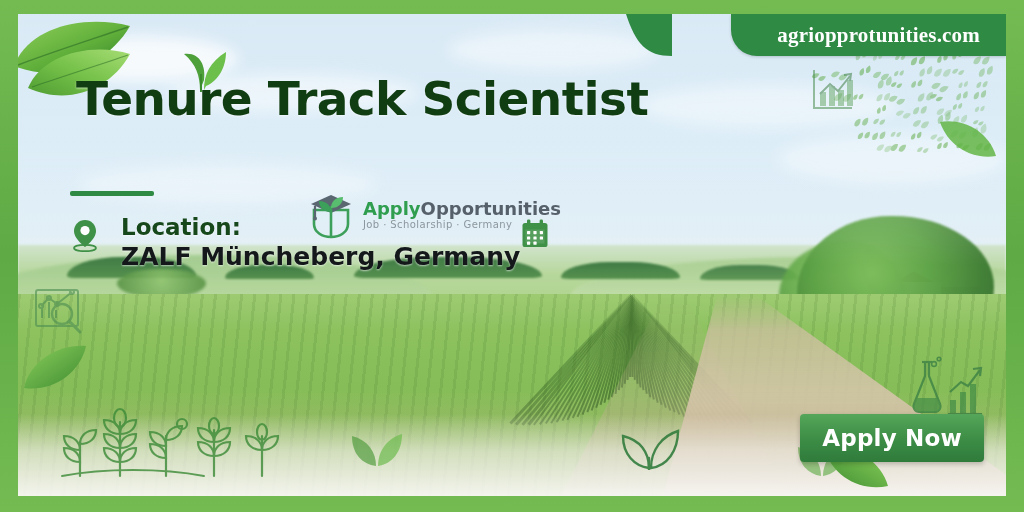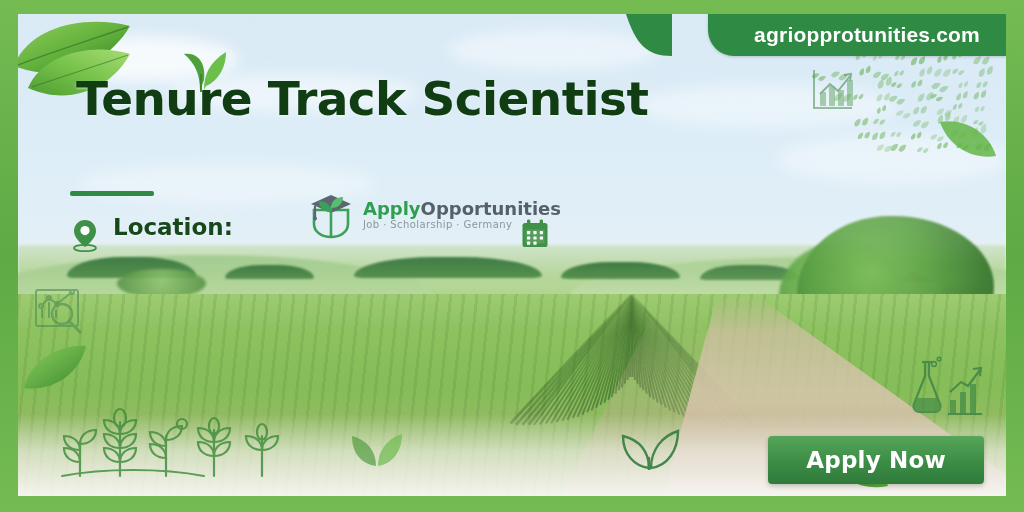--- a/index.html
+++ b/index.html
@@ -132,21 +132,21 @@
   .urltab{
     position:absolute;right:0;top:0;height:42px;padding:0 26px 0 46px;
     display:flex;align-items:center;
     background:#2f8a44;color:#ffffff;
     border-radius:0 0 0 26px;
     box-shadow:0 1px 3px rgba(0,0,0,.18);
     z-index:12;
   }
   .urltab .url{
     font-size:21px;font-weight:bold;letter-spacing:.2px;
-    font-family:Liberation Sans, sans-serif;
+    font-family:Liberation Serif, serif;
   }
   .tabcurve{
     position:absolute;right:334px;top:0;width:46px;height:42px;z-index:11;
   }
 
   
   .content{position:absolute;left:0;top:0;right:0;bottom:0;z-index:10;}
   .title{
     position:absolute;left:58px;top:46px;width:930px;
     color:#103d12;
@@ -158,21 +158,21 @@
   }
   .title .l1{display:block;font-size:47px;margin-top:15px;}
   .title .l2{display:block;font-size:40px;margin-top:8px;}
   .divider{
     position:absolute;left:52px;top:177px;width:84px;height:5px;
     background:#2f8a44;border-radius:2px;
   }
 
   
   .meta{position:absolute;left:52px;top:200px;display:flex;gap:0;}
-  .metablock{display:flex;align-items:flex-start;gap:13px;}
+  .metablock{display:flex;align-items:flex-start;gap:21px;}
   .metablock.loc{width:450px;}
   .mlabel{
     font-family:"DejaVu Sans", sans-serif;
     font-size:23px;font-weight:bold;color:#17481b;
     text-shadow:0 1px 2px rgba(255,255,255,.6);
     line-height:1.18;
   }
   .mvalue{
     font-family:"DejaVu Sans", sans-serif;
     font-size:25px;font-weight:bold;color:#14181b;
@@ -186,22 +186,22 @@
     position:absolute;left:288px;top:176px;display:flex;align-items:center;gap:7px;z-index:11;
   }
   .logomark{width:50px;height:50px;flex:0 0 50px;}
   .logotext{line-height:1.05;}
   .logotitle{font-family:"DejaVu Sans", sans-serif;font-size:18px;font-weight:bold;color:#56606a;white-space:nowrap;}
   .logotitle .g{color:#2f9e4f;}
   .logotag{font-family:"DejaVu Sans", sans-serif;font-size:10px;color:#8c969d;letter-spacing:.4px;white-space:nowrap;margin-top:1px;}
 
   
   .apply{
-    position:absolute;right:22px;bottom:12px;
-    padding:11px 38px;border-radius:4px;
+    position:absolute;right:22px;bottom:34px;
+    padding:11px 22px;border-radius:4px;
     background:linear-gradient(180deg,#55a65a 0%,#3c8c45 55%,#2f7b3b 100%);
     color:#ffffff;font-family:"DejaVu Sans", sans-serif;
     font-size:23px;font-weight:bold;letter-spacing:.2px;
     box-shadow:0 2px 5px rgba(0,0,0,.22);
     z-index:13;border:none;cursor:pointer;
   }
 
   
   .deco{position:absolute;z-index:9;opacity:.85;}
   .deco.chart-top{right:150px;top:52px;width:48px;height:48px;opacity:.55;}
@@ -786,20 +786,21 @@
       <div class="meta">
 
         <div class="metablock loc">
           <svg class="micon" viewBox="0 0 30 34">
             <path d="M15 2 C8.9 2 4 6.9 4 13 C4 21 15 29 15 29 C15 29 26 21 26 13 C26 6.9 21.1 2 15 2 Z" fill="#3f9147"></path>
             <circle cx="15" cy="12.6" r="4.6" fill="#ffffff"></circle>
             <ellipse cx="15" cy="30" rx="11" ry="3.2" fill="none" stroke="#3f9147" stroke-width="1.8"></ellipse>
           </svg>
           <div>
             <div class="mlabel">Location:</div>
+            <div class="mvalue">ZALF Müncheberg, Germany</div>
           </div>
         </div>
 
         <div class="metablock dl">
           <svg class="micon" viewBox="0 0 30 34">
             <rect x="7" y="1.5" width="3.4" height="6" rx="1.4" fill="#3f9147"></rect>
             <rect x="19.6" y="1.5" width="3.4" height="6" rx="1.4" fill="#3f9147"></rect>
             <rect x="2.5" y="5" width="25" height="24" rx="2.6" fill="#3f9147"></rect>
             <rect x="5.5" y="11.5" width="19" height="14" fill="#ffffff" opacity=".12"></rect>
             <g fill="#ffffff">

